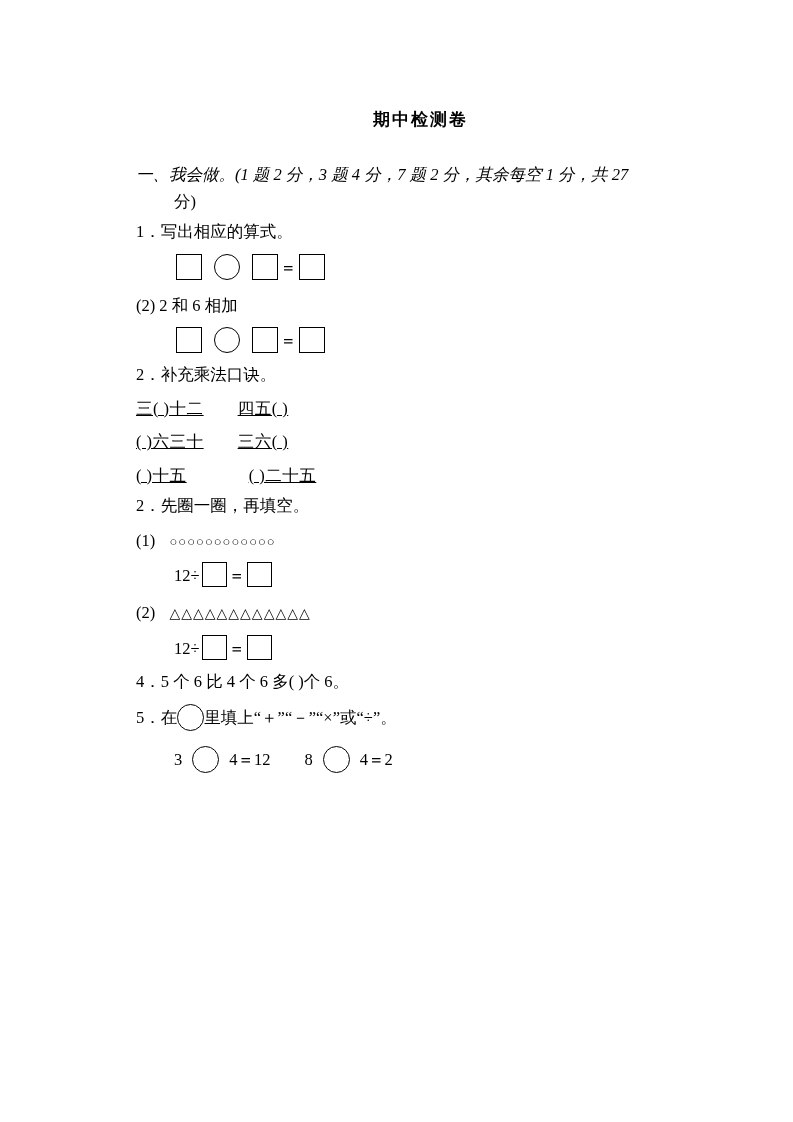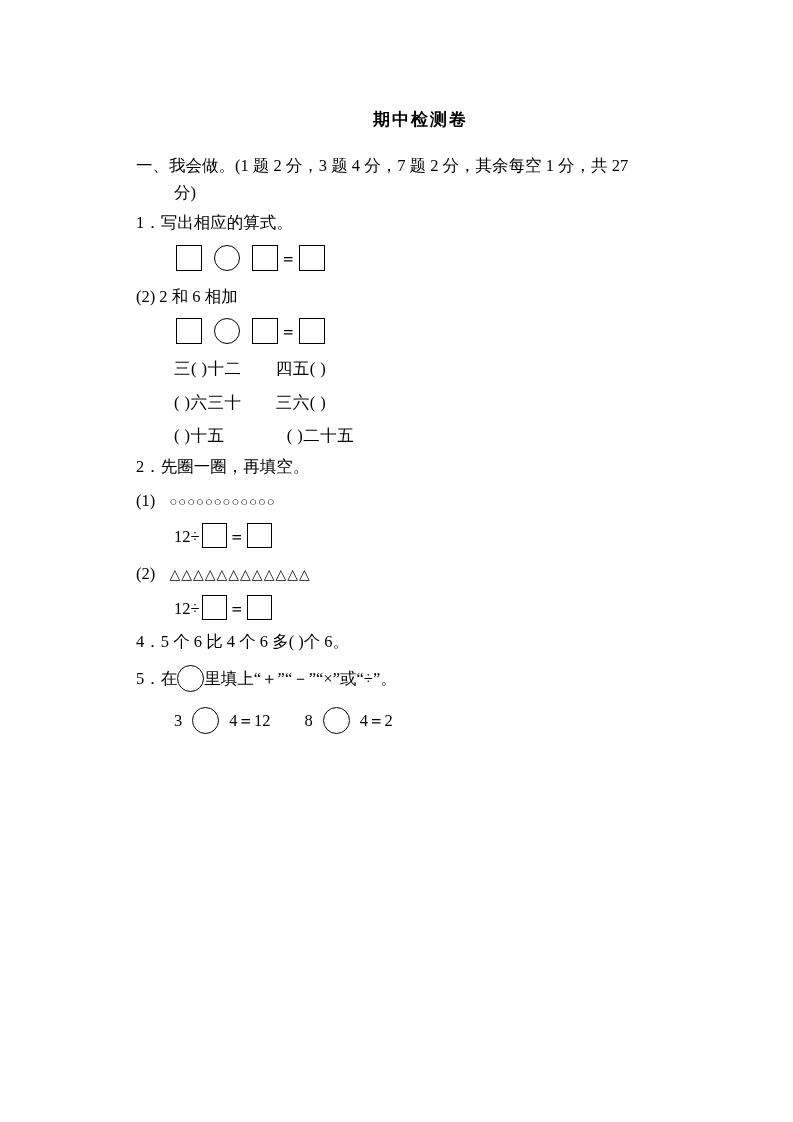--- a/index.html
+++ b/index.html
@@ -30,23 +30,24 @@
     letter-spacing: 2px;
     margin-top: 92px;
   }
   .content {
     margin-left: 112px;
     margin-right: 95px;
     font-size: 16.5px;
     line-height: 1.0;
   }
   .para {
-    margin-top: 22px;
+    margin-top: 31px;
     line-height: 1.55;
     text-align: justify;
+    font-style: italic;
   }
   .indent-line {
     margin-left: 38px;
   }
   .q-line {
     margin-top: 14px;
   }
   .sub-line {
     margin-top: 18px;
   }
@@ -82,22 +83,22 @@
     margin-left: 38px;
   }
   .eq-row .box {
     margin: 0 2px;
   }
   .gap-sm { display: inline-block; width: 10px; }
   .gap-md { display: inline-block; width: 34px; }
   .gap-xl { display: inline-block; width: 62px; }
   .kou-row {
     margin-top: 17px;
-    margin-left: 38px;
     letter-spacing: 0.5px;
+    text-decoration: underline;
   }
   .txt-indent {
     margin-left: 38px;
     margin-top: 15px;
   }
   .op-row {
     margin-top: 15px;
     margin-left: 38px;
   }
   .small-space { display: inline-block; width: 6px; }
@@ -122,20 +123,21 @@
     <div class="eq-row">
       <span class="box"></span><span class="gap-sm"></span><span class="circle"></span><span class="gap-sm"></span><span class="box"></span><span>＝</span><span class="box"></span>
     </div>
 
     <div class="sub-line">(2) 2 和 6 相加</div>
 
     <div class="eq-row">
       <span class="box"></span><span class="gap-sm"></span><span class="circle"></span><span class="gap-sm"></span><span class="box"></span><span>＝</span><span class="box"></span>
     </div>
 
+    <div class="q-line">2．补充乘法口诀。</div>
 
     <div class="kou-row">
       <span>三(        )十二</span><span class="gap-md"></span><span>四五(        )</span>
     </div>
     <div class="kou-row">
       <span>(        )六三十</span><span class="gap-md"></span><span>三六(        )</span>
     </div>
     <div class="kou-row">
       <span>(        )十五</span><span class="gap-xl"></span><span>(        )二十五</span>
     </div>

